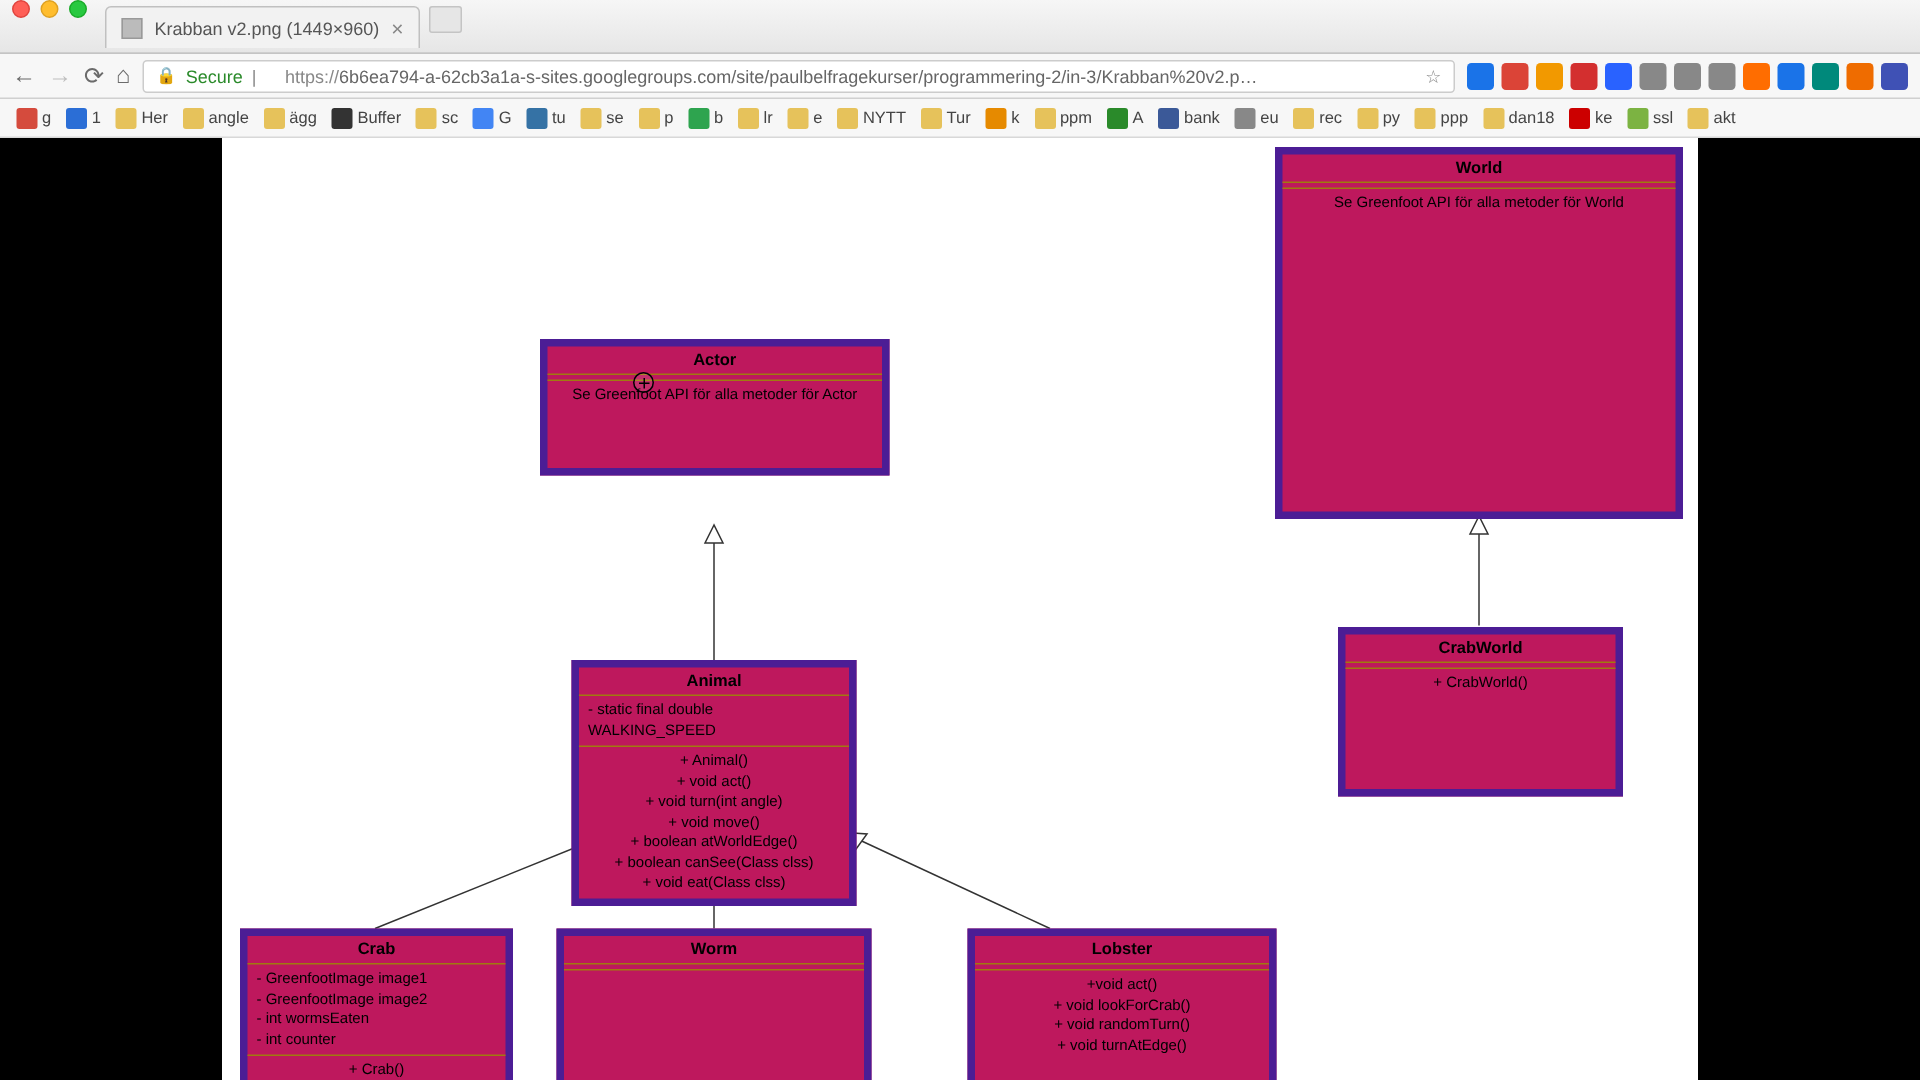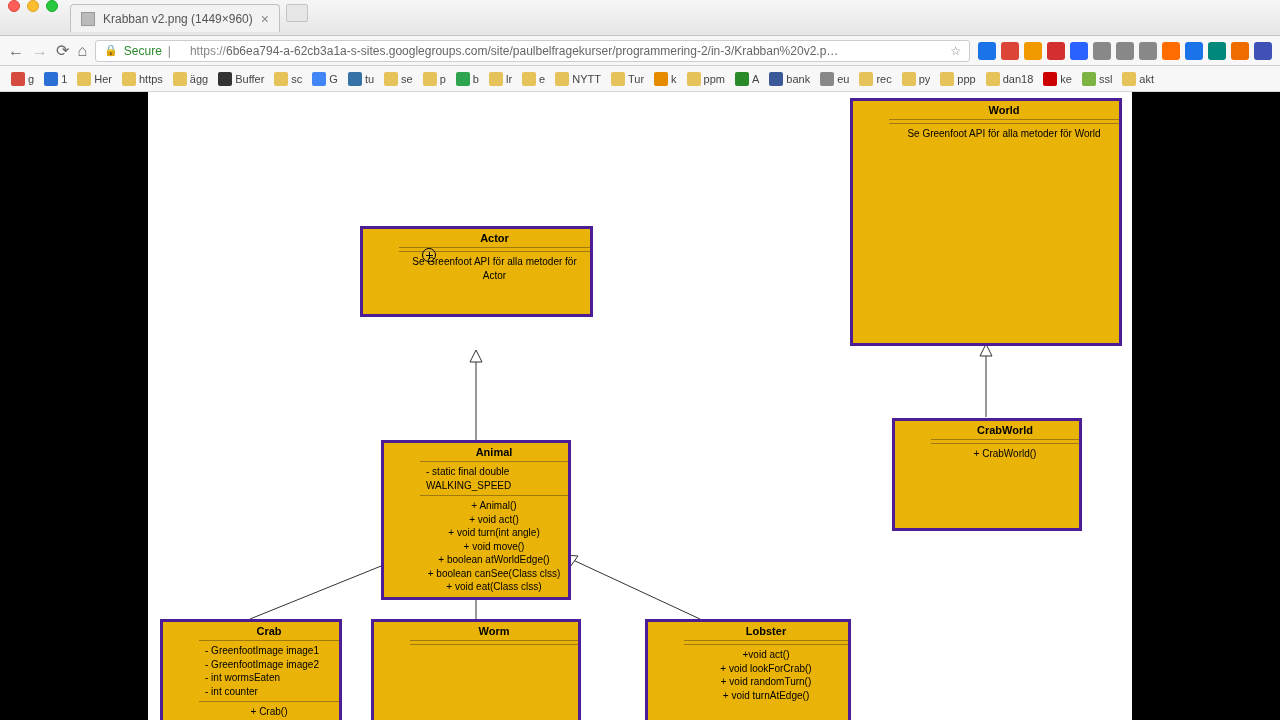--- a/index.html
+++ b/index.html
@@ -54,22 +54,22 @@
   .bm{display:flex;align-items:center;gap:3px;white-space:nowrap;padding:1px 3px;}
   .bm .fico{width:14px;height:14px;background:#e6c25b;border-radius:2px;}
   .bm .mico{width:14px;height:14px;border-radius:2px;}
 
   
   .viewport{position:absolute;top:92px;left:0;right:0;bottom:0;background:#000;display:flex;justify-content:center;}
   .page{width:984px;height:100%;background:#fff;position:relative;overflow:hidden;}
 
   
   .cls{
-    position:absolute; background:#eab308; border:3px solid #4c1d95;
-    font-size:10px; color:#000;padding-left:36px;
+    position:absolute; background:#be185d; border:5px solid #4c1d95;
+    font-size:10px; color:#000;
   }
   .cls .hdr{border-bottom:1px solid #a07a10;text-align:center;font-weight:bold;padding:3px 4px;font-size:11px;}
   .cls .sec{border-bottom:1px solid #a07a10;padding:3px 6px;}
   .cls .sec:last-child{border-bottom:none;text-align:center;}
   .cls .sec div{line-height:1.35;}
 
   svg.conn{position:absolute;top:0;left:0;width:100%;height:100%;pointer-events:none;}
 
   .cursor{position:absolute;width:14px;height:14px;border:1px solid #000;border-radius:50%;background:rgba(255,255,255,.1);}
   .cursor:before,.cursor:after{content:"";position:absolute;background:#000;}
@@ -130,21 +130,21 @@
     <span class="bm">
       <span class="mico" style="background: rgb(43, 110, 214);"></span>
       <span>1</span>
     </span>
     <span class="bm">
       <span class="fico"></span>
       <span>Her</span>
     </span>
     <span class="bm">
       <span class="fico"></span>
-      <span>https</span>
+      <span>angle</span>
     </span>
     <span class="bm">
       <span class="fico"></span>
       <span>ägg</span>
     </span>
     <span class="bm">
       <span class="mico" style="background: rgb(51, 51, 51);"></span>
       <span>Buffer</span>
     </span>
     <span class="bm">

